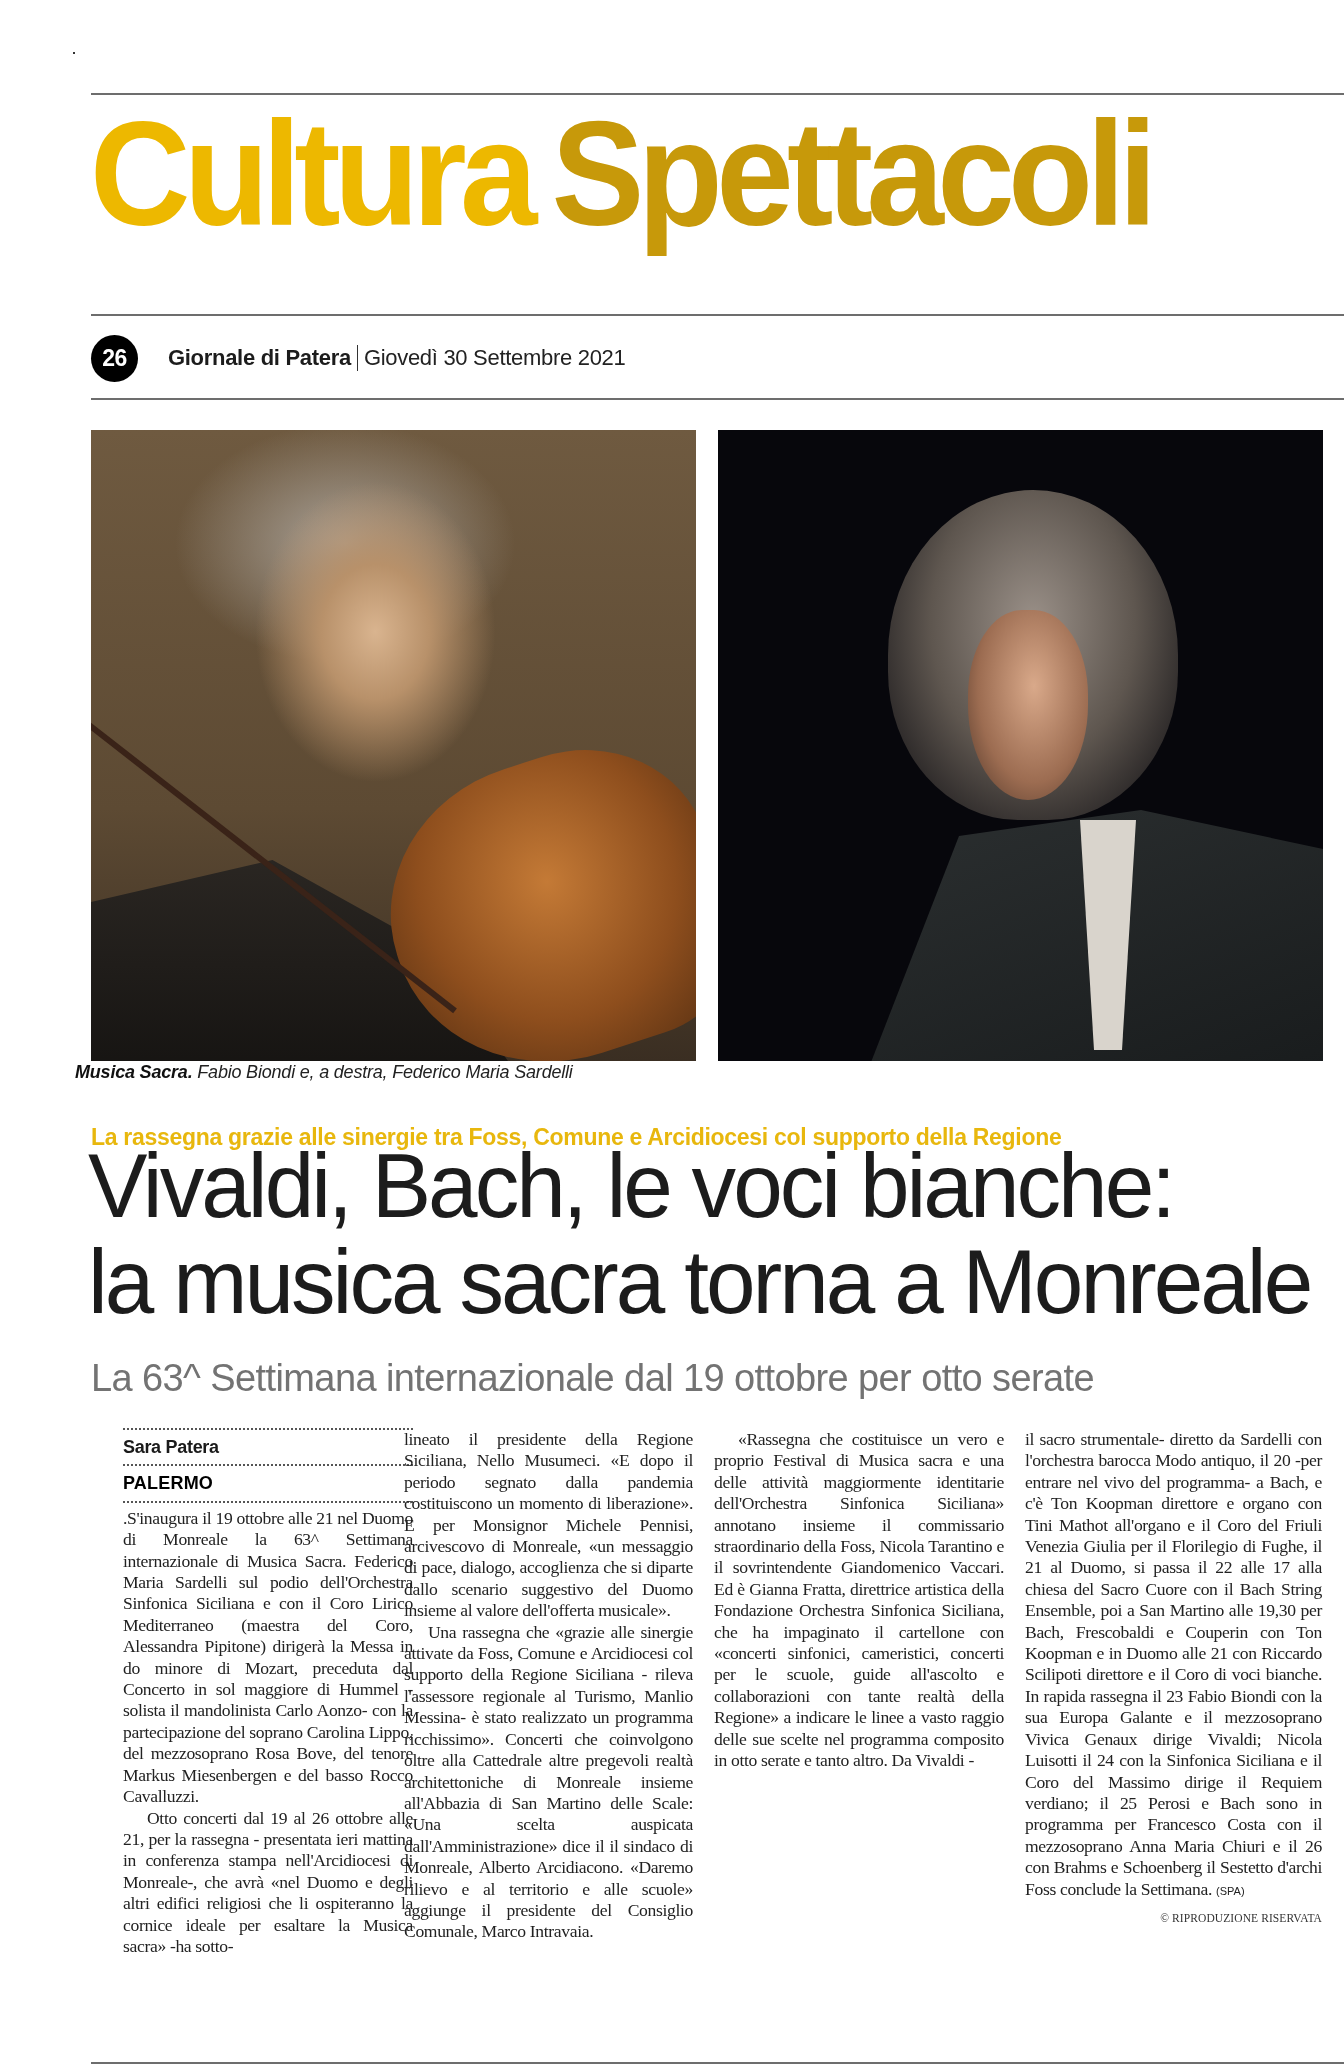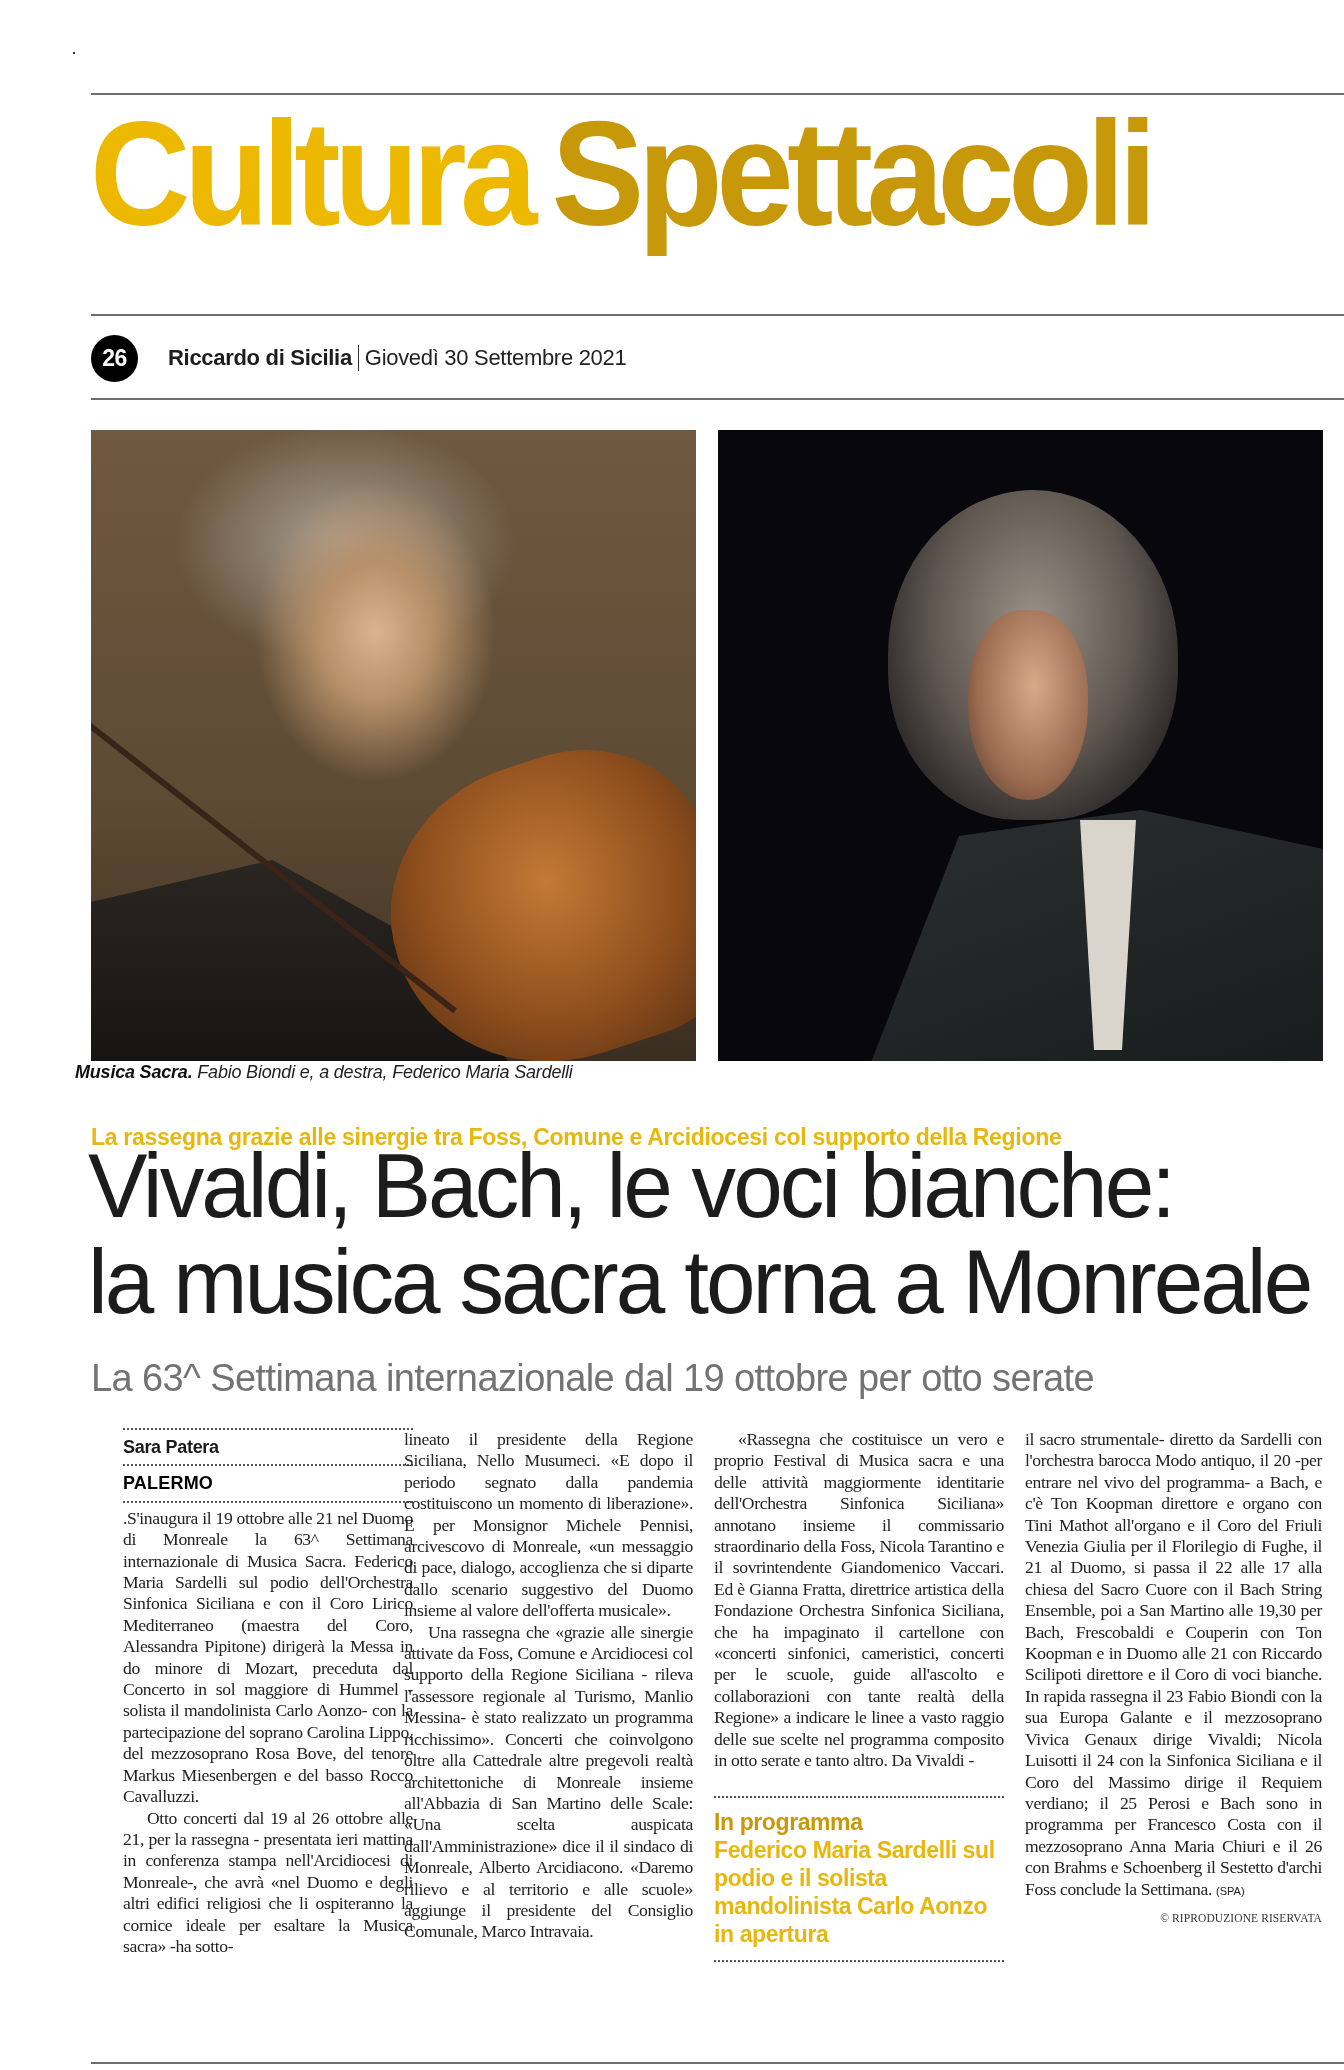--- a/index.html
+++ b/index.html
@@ -55,21 +55,21 @@
 <div class="rule" style="top:93px;"></div>
 
 <div class="section-title">
   <span class="w1">Cultura</span><span class="w2">Spettacoli</span>
 </div>
 
 <div class="rule" style="top:314px;"></div>
 
 <div class="folio">
   <div class="page-num">26</div>
-  <span class="paper-name">Riccardo di Sicilia</span>
+  <span class="paper-name">Giornale di Patera</span>
   <span class="sep"></span>
   <span class="date">Giovedì 30 Settembre 2021</span>
 </div>
 
 <div class="rule" style="top:398px;"></div>
 
 <div class="photo photo-left">
   <div class="jacket"></div>
   <div class="violin"></div>
   <div class="bow"></div>
@@ -107,28 +107,20 @@
   </div>
 </div>
 
 <div class="col c2">
   <p>lineato il presidente della Regione Siciliana, Nello Musumeci. «E dopo il periodo segnato dalla pandemia costituiscono un momento di liberazione». E per Monsignor Michele Pennisi, arcivescovo di Monreale, «un messaggio di pace, dialogo, accoglienza che si diparte dallo scenario suggestivo del Duomo insieme al valore dell'offerta musicale».</p>
   <p class="indent">Una rassegna che «grazie alle sinergie attivate da Foss, Comune e Arcidiocesi col supporto della Regione Siciliana - rileva l'assessore regionale al Turismo, Manlio Messina- è stato realizzato un programma ricchissimo». Concerti che coinvolgono oltre alla Cattedrale altre pregevoli realtà architettoniche di Monreale insieme all'Abbazia di San Martino delle Scale: «Una scelta auspicata dall'Amministrazione» dice il il sindaco di Monreale, Alberto Arcidiacono. «Daremo rilievo e al territorio e alle scuole» aggiunge il presidente del Consiglio Comunale, Marco Intravaia.</p>
 </div>
 
 <div class="col c3">
   <p class="indent">«Rassegna che costituisce un vero e proprio Festival di Musica sacra e una delle attività maggiormente identitarie dell'Orchestra Sinfonica Siciliana» annotano insieme il commissario straordinario della Foss, Nicola Tarantino e il sovrintendente Giandomenico Vaccari. Ed è Gianna Fratta, direttrice artistica della Fondazione Orchestra Sinfonica Siciliana, che ha impaginato il cartellone con «concerti sinfonici, cameristici, concerti per le scuole, guide all'ascolto e collaborazioni con tante realtà della Regione» a indicare le linee a vasto raggio delle sue scelte nel programma composito in otto serate e tanto altro. Da Vivaldi -</p>
-  <div class="pullquote">
-    <div class="dotrule"></div>
-    <div class="pq-text">
-      <span class="first">In programma</span><br>
-      <span>Federico Maria Sardelli sul podio e il solista mandolinista Carlo Aonzo in apertura</span>
-    </div>
-    <div class="dotrule"></div>
-  </div>
 </div>
 
 <div class="col c4">
   <p><span>il sacro strumentale- diretto da Sardelli con l'orchestra barocca Modo antiquo, il 20 -per entrare nel vivo del programma- a Bach, e c'è Ton Koopman direttore e organo con Tini Mathot all'organo e il Coro del Friuli Venezia Giulia per il Florilegio di Fughe, il 21 al Duomo, si passa il 22 alle 17 alla chiesa del Sacro Cuore con il Bach String Ensemble, poi a San Martino alle 19,30 per Bach, Frescobaldi e Couperin con Ton Koopman e in Duomo alle 21 con Riccardo Scilipoti direttore e il Coro di voci bianche. In rapida rassegna il 23 Fabio Biondi con la sua Europa Galante e il mezzosoprano Vivica Genaux dirige Vivaldi; Nicola Luisotti il 24 con la Sinfonica Siciliana e il Coro del Massimo dirige il Requiem verdiano; il 25 Perosi e Bach sono in programma per Francesco Costa con il mezzosoprano Anna Maria Chiuri e il 26 con Brahms e Schoenberg il Sestetto d'archi Foss conclude la Settimana.</span> <span class="signature">(SPA)</span></p>
   <div class="copyright">© RIPRODUZIONE RISERVATA</div>
 </div>
 
 <div class="bottom-rule"></div>
 
 </body></html>

